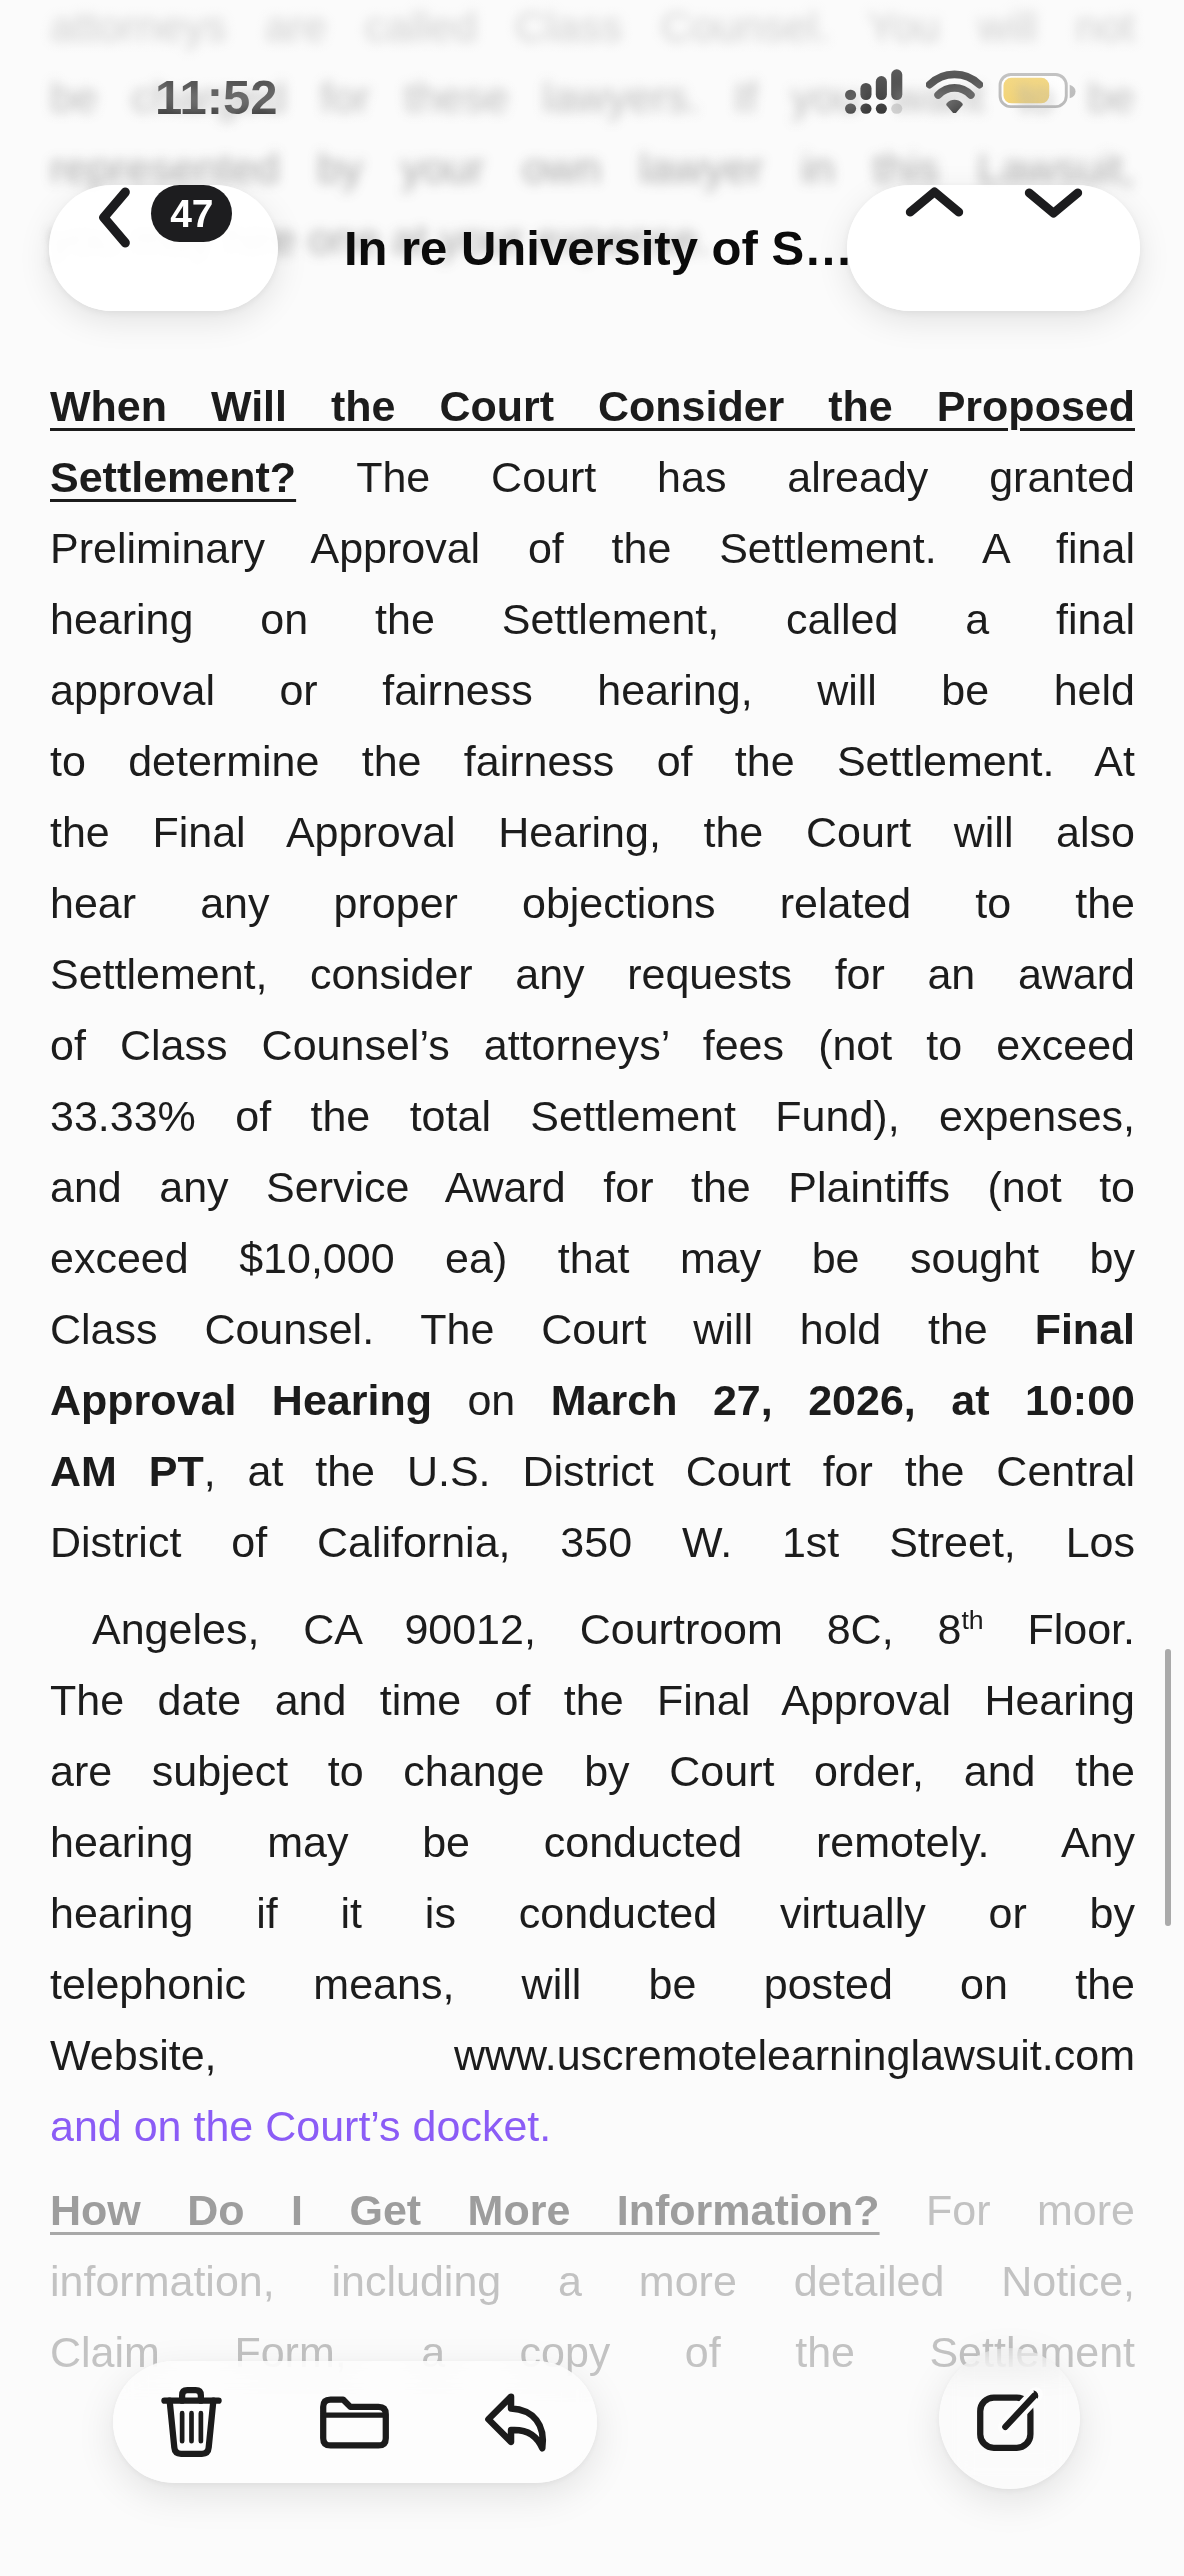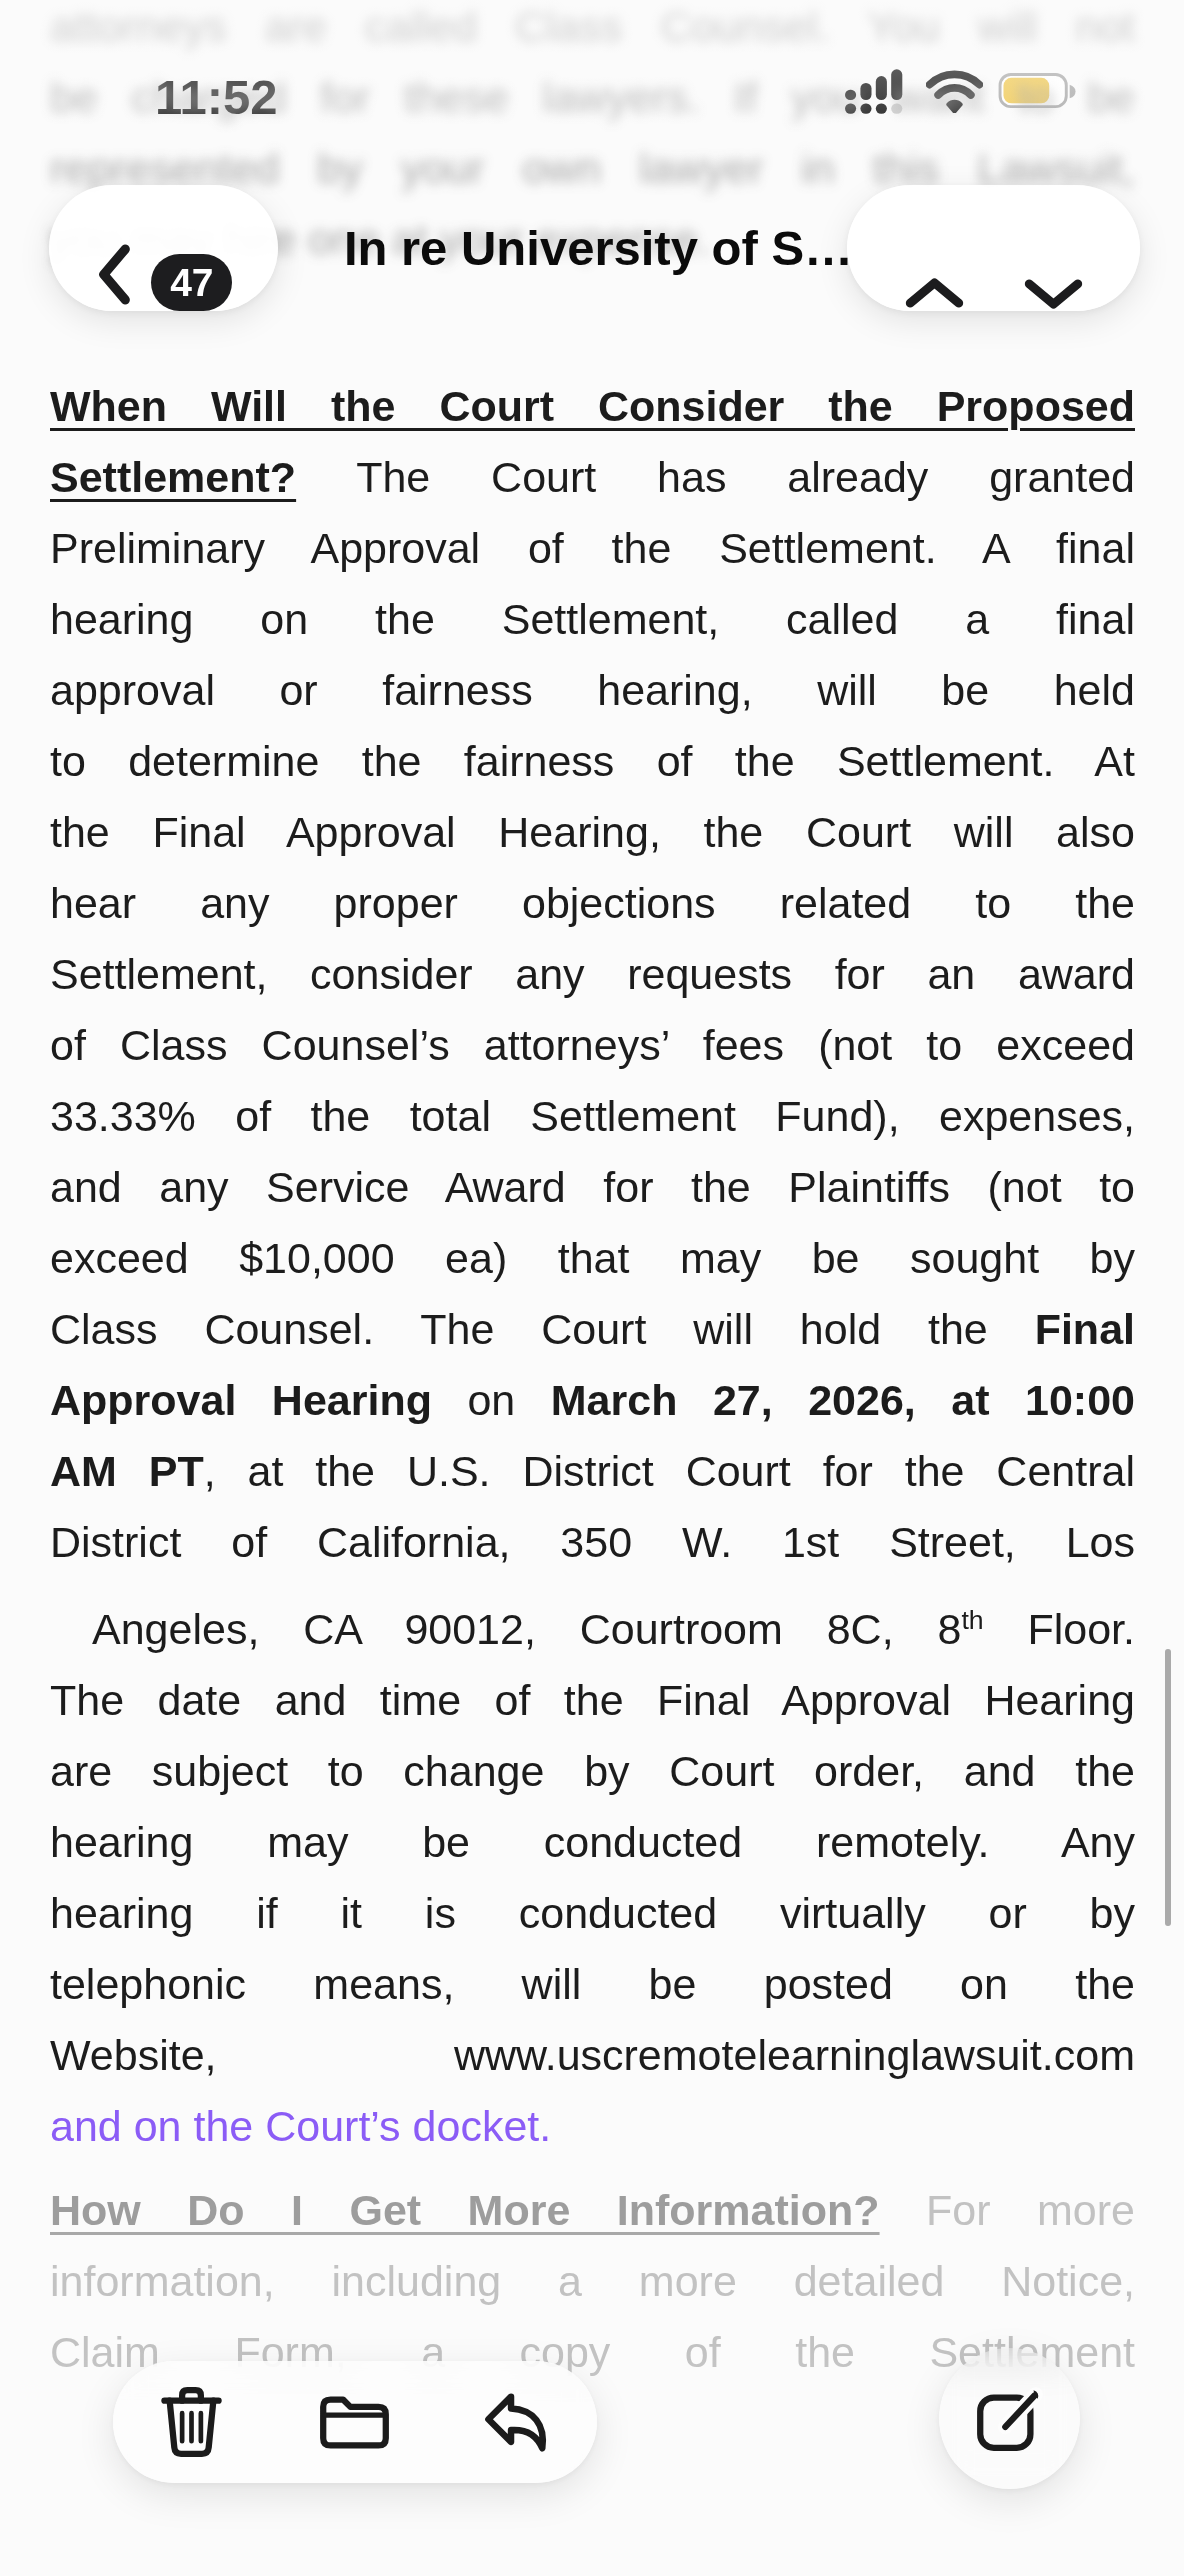--- a/index.html
+++ b/index.html
@@ -9,21 +9,21 @@
     font-family:"Liberation Sans","DejaVu Sans",sans-serif;
   }
   
   .time{position:absolute;left:155px;top:69px;font-size:49px;font-weight:700;color:#0b0b0b;letter-spacing:0;}
   .status-icons{position:absolute;left:845px;top:67px;width:246px;height:53px;display:flex;align-items:center;gap:15.7px;}
   
   .pill{
     position:absolute;background:rgba(255,255,255,0.94);
     border-radius:63px;
     box-shadow:0 9.8px 33px rgba(0,0,0,.10),0 2px 7.9px rgba(0,0,0,.05);
-    display:flex;align-items:flex-end;justify-content:center;
+    display:flex;align-items:flex-start;justify-content:center;
     z-index:5;
   }
   .back-pill{left:49px;top:185px;width:229px;height:126px;gap:17.7px;}
   .nav-pill{left:847px;top:185px;width:293px;height:126px;justify-content:space-around;padding:0 27.5px;box-sizing:border-box;}
   .badge{background:#1d1d1f;color:#fff;border-radius:29.5px;min-width:81px;height:57px;
     display:flex;align-items:center;justify-content:center;font-size:39px;font-weight:700;}
   .hdr-title{
     position:absolute;left:12px;right:0;top:220px;text-align:center;
     font-size:49px;font-weight:600;color:#0b0b0b;z-index:6;
   }

